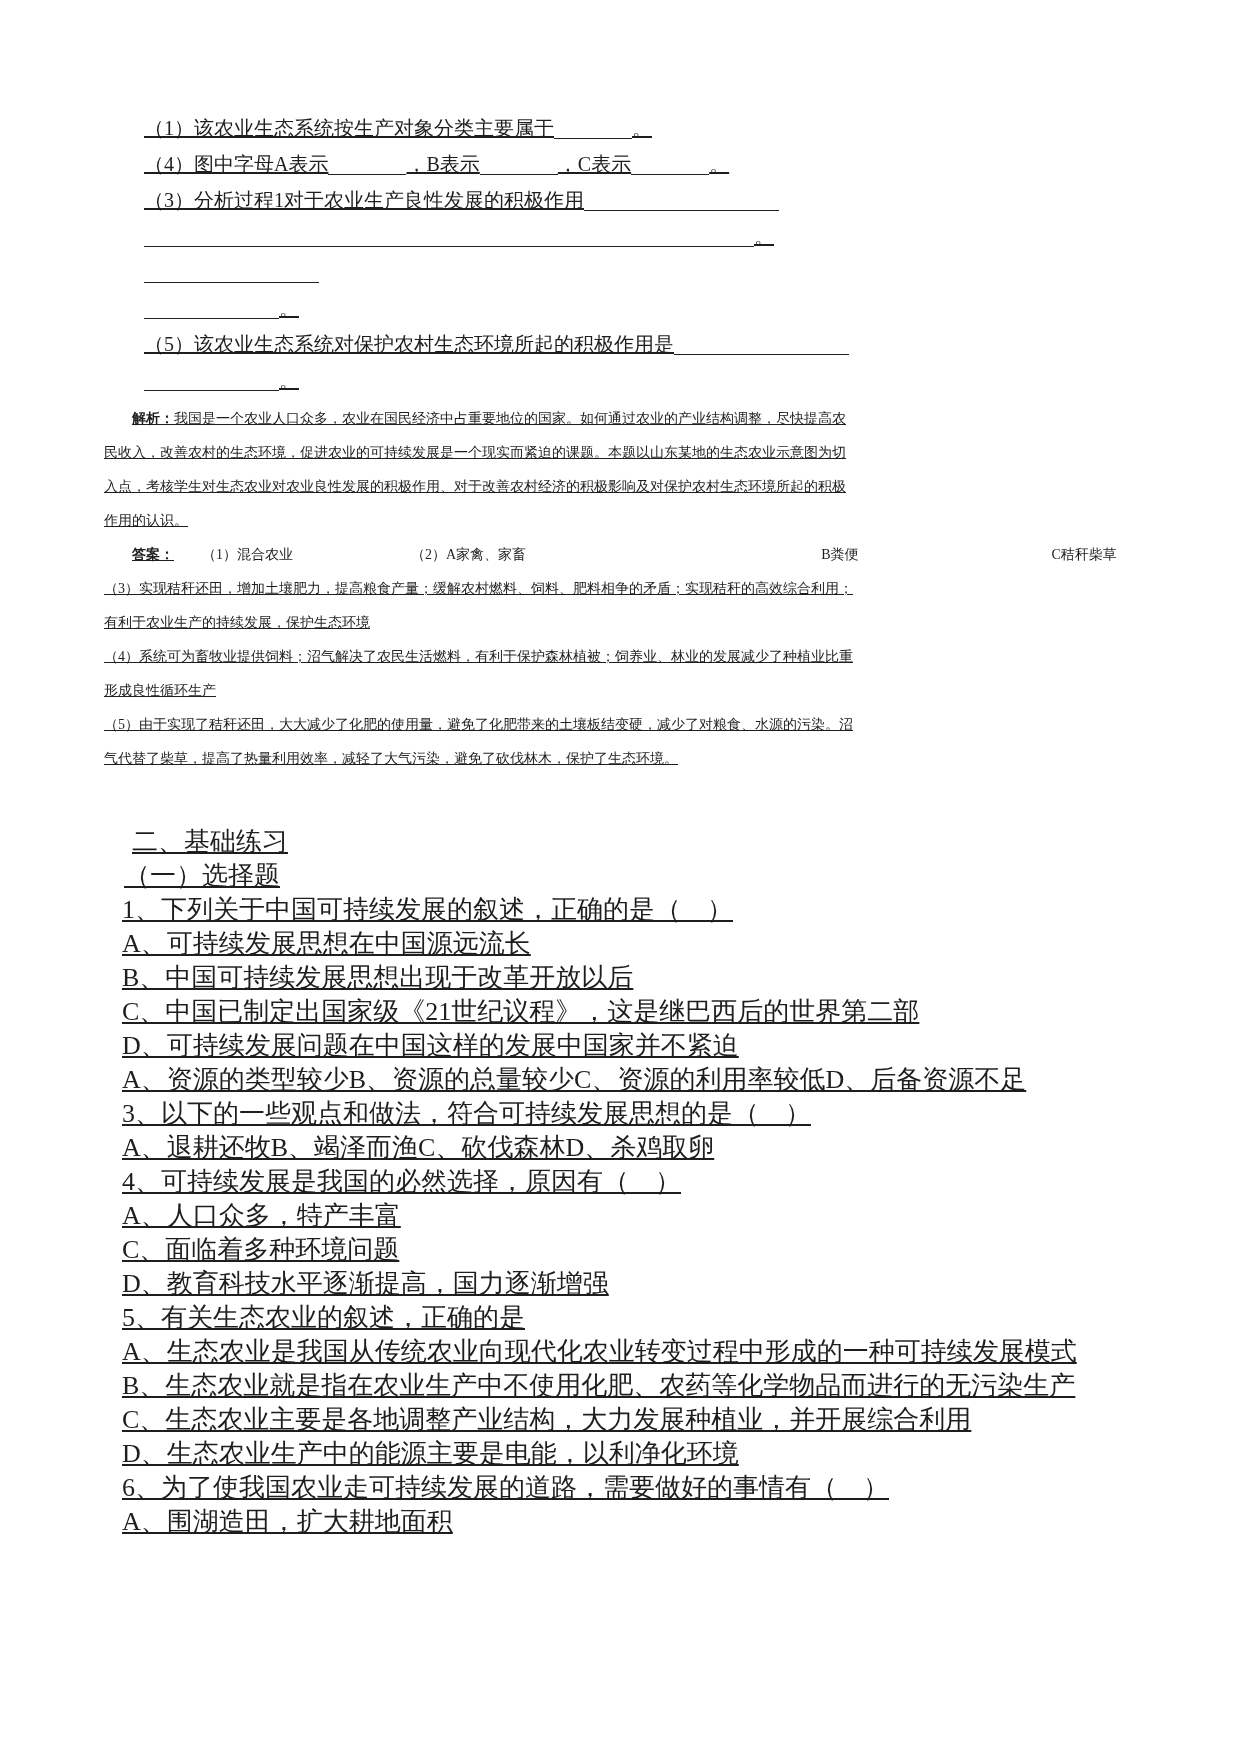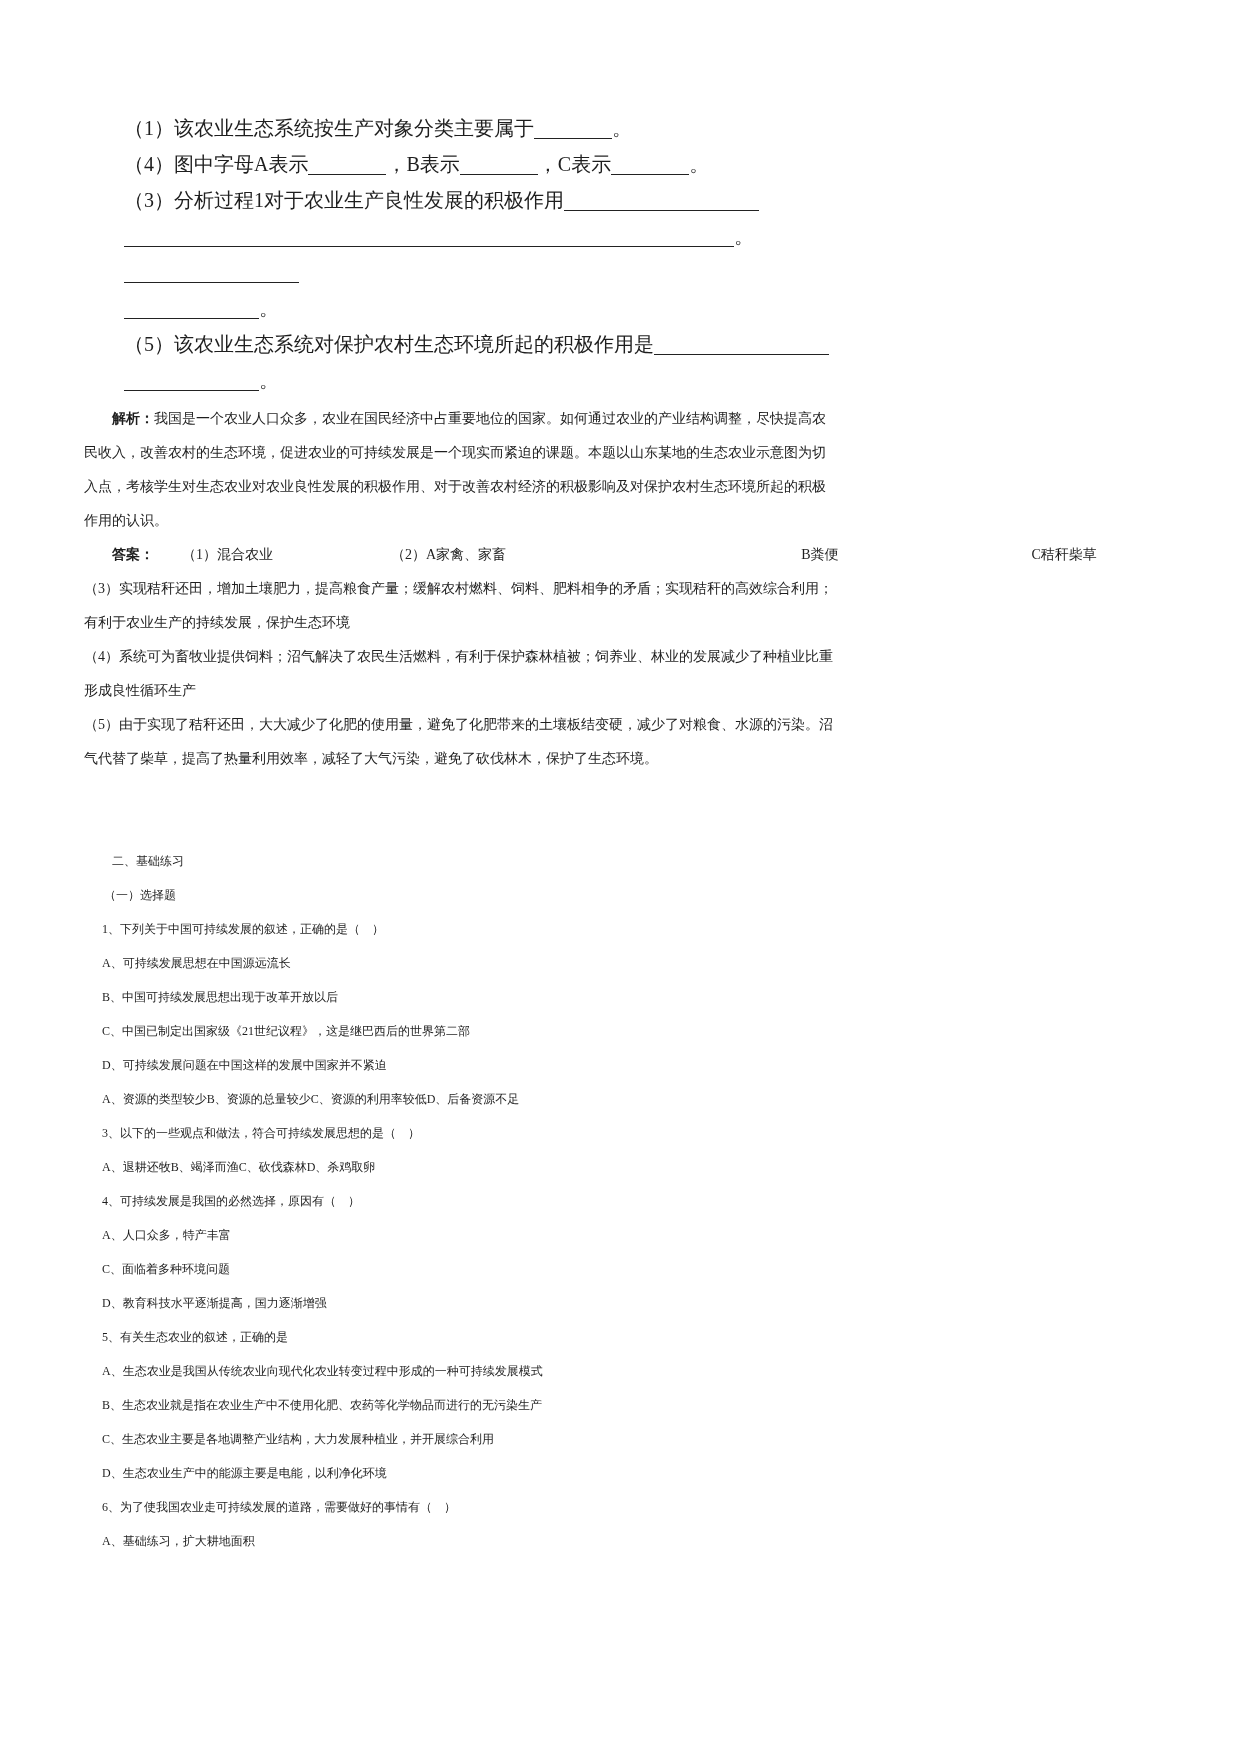--- a/index.html
+++ b/index.html
@@ -2,21 +2,21 @@
 <html><head>
 <meta charset="utf-8">
 <style>
   html,body{margin:0;padding:0;background:#ffffff;}
   body{
     width:1241px;height:1754px;
     font-family:"Liberation Serif","DejaVu Serif",serif;
     color:#1e1e1e;
   }
   .page{position:relative;width:1241px;height:1754px;background:#fff;overflow:hidden;}
-  .content{position:absolute;left:84px;top:0;width:1045px;}
+  .content{position:absolute;left:104px;top:0;width:1045px;text-decoration:underline;}
 
   
   .qblock{padding-top:110px;font-size:20px;}
   .qline{line-height:36px;white-space:nowrap;text-indent:40px;}
 
   
   .blank{display:inline-block;height:2px;border-bottom:1.6px solid #222;vertical-align:-4px;}
   .w78{width:78px;}
   .w195{width:195px;}
   .w610{width:610px;}
@@ -28,21 +28,21 @@
   .aline{line-height:34px;white-space:nowrap;}
   .indent{text-indent:28px;}
   b.lbl{font-weight:bold;}
 
   .ans-item{display:inline-block;}
   .g1{margin-left:90px;}
   .g2{margin-left:267px;}
   .g3{margin-left:165px;}
 
   
-  .pblock{margin-top:68px;font-size:12px;}
+  .pblock{margin-top:49px;font-size:26px;}
   .pline{line-height:34px;white-space:nowrap;}
   .sec{padding-left:28px;}
   .sub{padding-left:20px;}
   .item{padding-left:18px;}
 </style>
 </head>
 <body>
 
 <div class="page">
   <div class="content">
@@ -107,17 +107,17 @@
       <div class="pline item">4、可持续发展是我国的必然选择，原因有（　）</div>
       <div class="pline item">A、人口众多，特产丰富</div>
       <div class="pline item">C、面临着多种环境问题</div>
       <div class="pline item">D、教育科技水平逐渐提高，国力逐渐增强</div>
       <div class="pline item">5、有关生态农业的叙述，正确的是</div>
       <div class="pline item">A、生态农业是我国从传统农业向现代化农业转变过程中形成的一种可持续发展模式</div>
       <div class="pline item">B、生态农业就是指在农业生产中不使用化肥、农药等化学物品而进行的无污染生产</div>
       <div class="pline item">C、生态农业主要是各地调整产业结构，大力发展种植业，并开展综合利用</div>
       <div class="pline item">D、生态农业生产中的能源主要是电能，以利净化环境</div>
       <div class="pline item">6、为了使我国农业走可持续发展的道路，需要做好的事情有（　）</div>
-      <div class="pline item">A、基础练习，扩大耕地面积</div>
+      <div class="pline item">A、围湖造田，扩大耕地面积</div>
     </div>
 
   </div>
 </div>
 
 </body></html>

